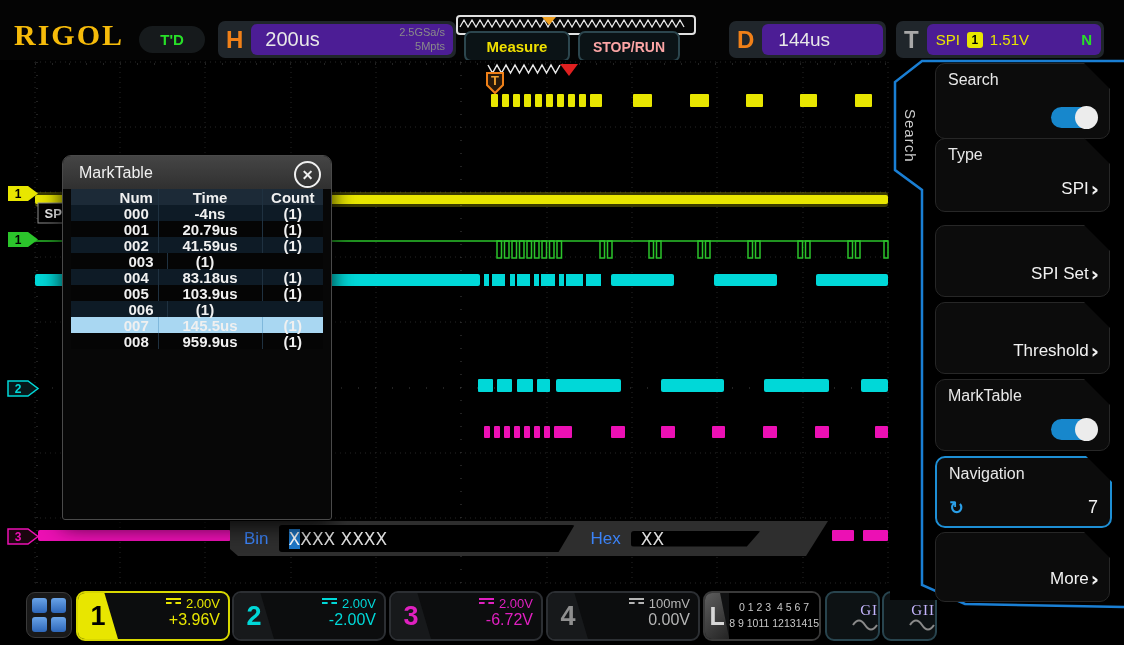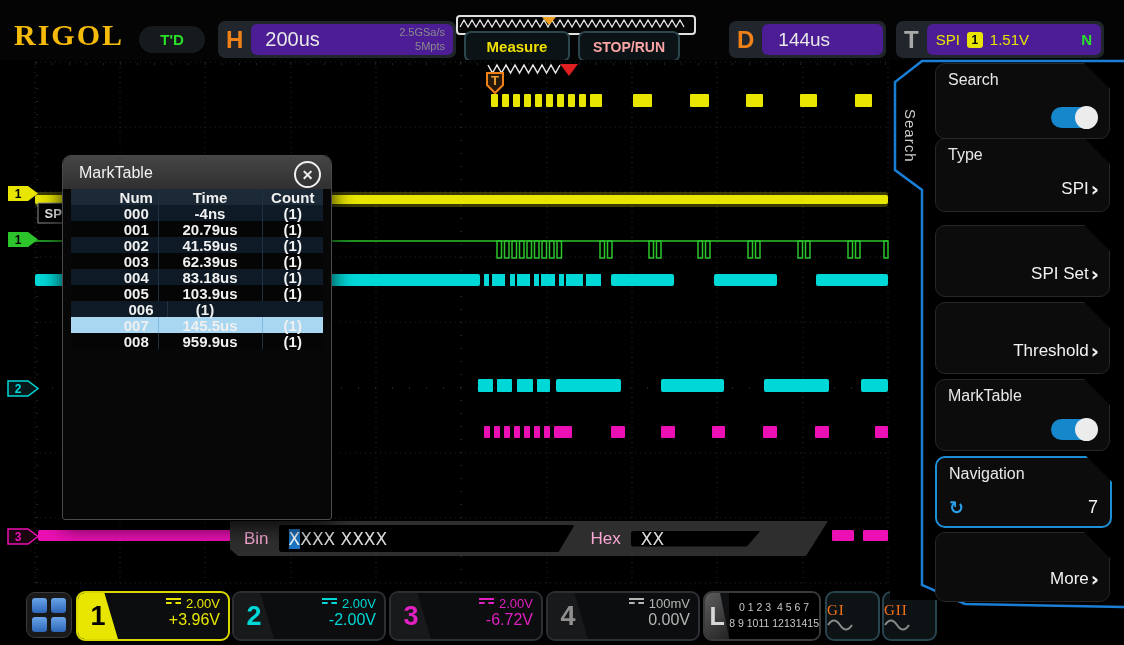--- a/index.html
+++ b/index.html
@@ -51,21 +51,21 @@
   .mt-c1{width:52px;}.mt-c2{width:126px;border-left:1px solid #1f3140;}.mt-c3{width:74px;border-left:1px solid #1f3140;}
   .mt-head{background:#1c2a37;}
   .mt-even{background:#0e1b26;}
   .mt-odd{background:#050505;}
   .mt-selected{background:#a9d7f2;}
   .mt-selected .mt-c2,.mt-selected .mt-c3{border-left-color:#7fb8dc;}
 
   
   #decodebar{left:230px;top:521px;width:598px;height:35px;background:#2e2e2e;z-index:5;
              clip-path:polygon(0 0,598px 0,576px 35px,8px 35px,0 28px);display:flex;align-items:center;}
-  .dec-label{color:#f9a8d4;font:17px "Liberation Sans",sans-serif;}
+  .dec-label{color:#3b82f6;font:17px "Liberation Sans",sans-serif;}
   #bin-label{margin-left:14px;}
   #bin-field{margin-left:10px;width:286px;height:27px;background:#000;border-radius:3px;
              clip-path:polygon(0 0,100% 0,calc(100% - 16px) 100%,0 100%);
              display:flex;align-items:center;padding-left:10px;font:17px "DejaVu Sans",sans-serif;}
   #bin-cursor{background:#1e78c8;color:#fff;white-space:pre;}
   #bin-rest{color:#dcdcdc;white-space:pre;}
   #hex-label{margin-left:16px;}
   #hex-field{margin-left:10px;width:120px;height:16px;background:#000;border-radius:3px;
              clip-path:polygon(0 0,100% 0,calc(100% - 14px) 100%,0 100%);
              display:flex;align-items:center;padding-left:10px;color:#dcdcdc;font:17px "DejaVu Sans",sans-serif;}
@@ -107,21 +107,21 @@
   #ch3{left:389px;} #ch3 .ch-num{background:#17191b;color:#e020c0;} #ch3 .ch-vals{color:#e020c0;}
   #ch4{left:546px;} #ch4 .ch-num{background:#17191b;color:#8f8f8f;} #ch4 .ch-vals{color:#b5b5b5;}
   #la-block{left:703px;top:3px;width:114px;height:46px;background:#101112;border:2px solid #3a3a3a;border-radius:9px;
             overflow:hidden;display:flex;}
   #la-letter{width:32px;background:linear-gradient(135deg,#5e5e5e,#232323);color:#d8d8d8;
              font:bold 25px "Liberation Sans",sans-serif;display:flex;align-items:center;justify-content:center;
              clip-path:polygon(0 0,62% 0,100% 100%,0 100%);}
   #la-digits{flex:1;background:#000;color:#c8c8c8;font:10.5px "Liberation Sans",sans-serif;
              display:flex;flex-direction:column;justify-content:center;align-items:center;line-height:1.5;white-space:pre;}
   .gen{position:absolute;top:3px;width:51px;height:46px;background:#0d1214;border:2px solid #28444e;border-radius:9px;
-       display:flex;flex-direction:column;align-items:flex-start;justify-content:center;color:#f97316;}
+       display:flex;flex-direction:column;align-items:flex-end;justify-content:center;color:#c4b5fd;}
   .gen .glabel{font:15px "Liberation Serif",serif;letter-spacing:1px;}
   #gen1{left:825px;} #gen2{left:882px;}
 </style>
 </head>
 <body>
 
 <div id="topbar" class="abs">
   <div id="logo" class="abs">RIGOL</div>
   <div id="td-badge" class="abs">T'D</div>
 
@@ -361,21 +361,20 @@
         <div class="mt-cell mt-c2">20.79us</div>
         <div class="mt-cell mt-c3">(1)</div>
     </div>
     <div class="mt-row mt-even">
       <div class="mt-cell mt-c1">002</div>
         <div class="mt-cell mt-c2">41.59us</div>
         <div class="mt-cell mt-c3">(1)</div>
     </div>
     <div class="mt-row mt-odd">
       <div class="mt-cell mt-c1">003</div>
-        <div class="mt-cell mt-c2">62.39us</div>
         <div class="mt-cell mt-c3">(1)</div>
     </div>
     <div class="mt-row mt-even">
       <div class="mt-cell mt-c1">004</div>
         <div class="mt-cell mt-c2">83.18us</div>
         <div class="mt-cell mt-c3">(1)</div>
     </div>
     <div class="mt-row mt-odd">
       <div class="mt-cell mt-c1">005</div>
         <div class="mt-cell mt-c2">103.9us</div>

